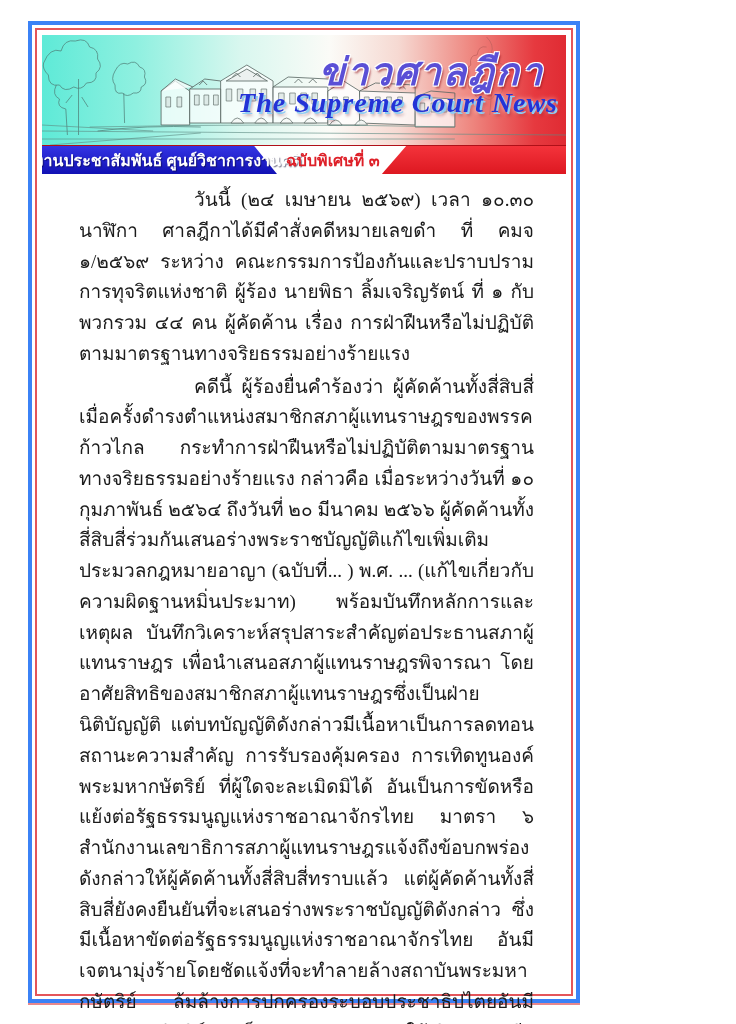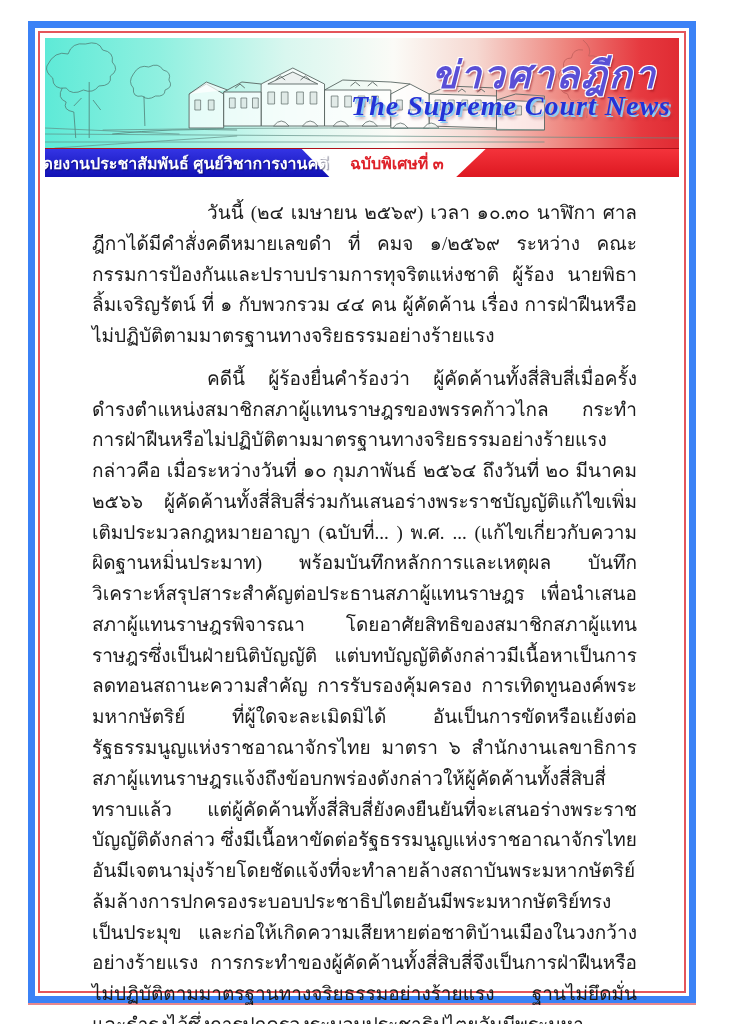--- a/index.html
+++ b/index.html
@@ -2,22 +2,22 @@
 <html><head>
 <meta charset="utf-8">
 <style>
   html,body{margin:0;padding:0;}
   body{
     width:736px;height:1024px;position:relative;background:#ffffff;
     font-family:"Liberation Serif","DejaVu Serif",serif;
     overflow:hidden;
   }
   .page-frame{
-    position:absolute;left:28px;top:21px;width:668px;height:982px;
-    border:7px solid #3b82f6;
+    position:absolute;left:28px;top:21px;width:552px;height:982px;
+    border:4px solid #3b82f6;
     box-shadow: inset 0 0 0 3px #ffffff, inset 0 0 0 5px #e4555a, 0 2px 0 #e8888c;
     box-sizing:border-box;
     background:#ffffff;
   }
   
   .banner{
     position:absolute;left:10px;top:10px;right:10px;height:110px;
     background:linear-gradient(90deg,#5eead7 0%,#8ff0e0 18%,#d9f7ef 38%,#fbfbf7 55%,#f6d9d2 68%,#ee867f 82%,#e6393f 94%,#e02b33 100%);
     overflow:hidden;
   }
@@ -61,21 +61,21 @@
   }
   .lbl-left{left:1%;width:41%;color:#ffffff;text-shadow:1px 1px 1px rgba(0,0,40,.5);}
   .lbl-mid{left:45%;width:21%;color:#de2028;}
   .lbl-right{left:69%;width:30%;color:#eef4ff;text-shadow:1px 1px 0 #6a7ad0,-1px -1px 0 rgba(255,255,255,.4);}
   
   .doc-body{
     position:absolute;left:45px;right:40px;top:158px;
     font-size:19px;line-height:1.62;color:#1b1b1b;
     text-align:justify;
   }
-  .doc-body p{margin:12px;text-indent:115px;}
+  .doc-body p{margin:2px;text-indent:115px;}
 </style>
 </head>
 <body>
 
 <div class="page-frame">
 
   <div class="banner">
     <svg viewBox="0 0 660 110" preserveAspectRatio="none">
 
       <g stroke="#4f7d75" stroke-width="0.8" fill="none">

